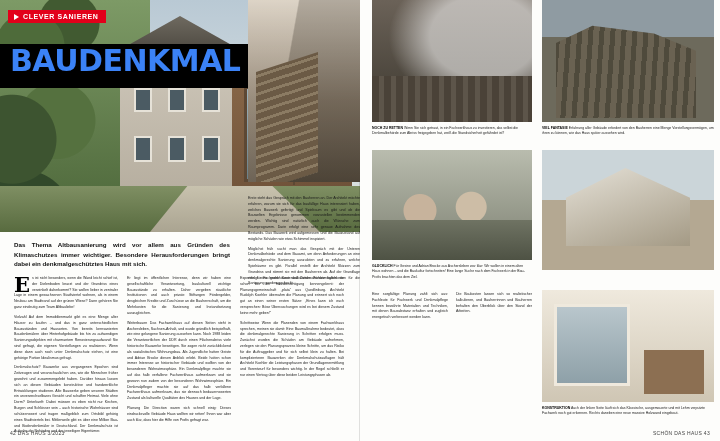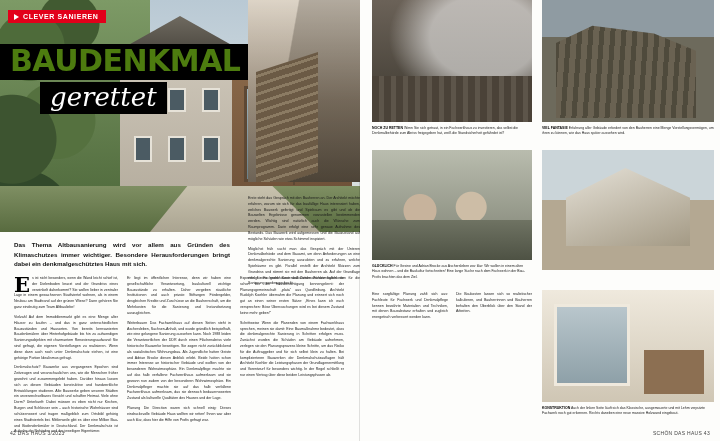--- a/index.html
+++ b/index.html
@@ -93,24 +93,24 @@
     border-left: 5px solid #ffffff;
     border-top: 3.5px solid transparent;
     border-bottom: 3.5px solid transparent;
   }
 
   .headline-wrap {
     position: absolute; left: 0; top: 44px;
   }
   .hl1 {
     display: inline-block;
-    background: #000000; color: #4d7c0f;
+    background: #000000; color: #3b82f6;
     font-family: "DejaVu Sans", sans-serif;
     font-weight: bold; font-size: 30px; letter-spacing: -0.5px;
-    padding: 2px 8px 4px 10px; line-height: 1;
+    padding: 2px 8px 12px 10px; line-height: 1;
   }
   .hl2 {
     display: inline-block; margin-top: 2px; margin-left: 40px;
     background: #000000; color: #ffffff;
     font-family: "DejaVu Serif", serif;
     font-style: italic; font-weight: normal; font-size: 26px;
     padding: 2px 10px 4px 10px; line-height: 1;
   }
 
   .lede {
@@ -257,21 +257,20 @@
       <div class="hero-path"></div>
     </div>
 
     <div class="kicker">
       <span class="tri"></span>
       <span>CLEVER SANIEREN</span>
     </div>
 
     <div class="headline-wrap">
       <div class="hl1">BAUDENKMAL</div><br>
-      <div class="hl2">gerettet</div>
     </div>
 
     <div class="lede">Das Thema Altbausanierung wird vor allem aus Gründen des Klimaschutzes immer wichtiger. Besondere Herausforderungen bringt dabei ein denkmalgeschütztes Haus mit sich.</div>
 
     <div class="cols-left">
       <div class="col">
         <p class="dropcap-p">Es ist nicht besonders, wenn die Wand leicht schief ist, der Dielenboden knarzt und der Grundriss eines verwinkelt daherkommt? Sie wollen lieber in zentraler Lage in einem gewachsenen Stadtviertel wohnen, als in einem Neubau am Stadtrand auf der grünen Wiese? Dann gehören Sie ganz eindeutig zum Team Altbauliebe!</p>
         <p>Vielzahl  Auf dem Immobilienmarkt gibt es eine Menge alter Häuser zu kaufen – und das in ganz unterschiedlichen Bauzuständen und Hausorten. Von bereits kernsanierten Baudenkmälern über Hinterhofgebäude bis hin zu aufwendigen Sanierungsobjekten mit charmantem Renovierungsaufwand: Sie sind gefragt, die eigenen Vorstellungen zu realisieren. Wenn diese dann auch noch unter Denkmalschutz stehen, ist eine gehörige Portion Idealismus gefragt.</p>
         <p>Denkmalschutz?  Bauwerke aus vergangenen Epochen sind Zeitzeugen und veranschaulichen uns, wie die Menschen früher gewohnt und zusammengelebt haben. Darüber hinaus lassen sich an diesen Gebäuden konstruktive und handwerkliche Entwicklungen studieren. Alte Bauwerke geben unseren Städten ein unverwechselbares Gesicht und schaffen Heimat. Viele ohne Dorm? Unterkunft: Dabei müssen es eben nicht nur Kirchen, Burgen und Schlösser sein – auch historische Wohnhäuser sind schützenswert und tragen maßgeblich zum Ortsbild gehörig eines Stadtviertels bei. Mittlerweile gibt es über eine Million Bau- und Bodendenkmäler in Deutschland. Der Denkmalschutz ist Aufgabe der Behörden und der jeweiligen Eigentümer.</p>
       </div>

